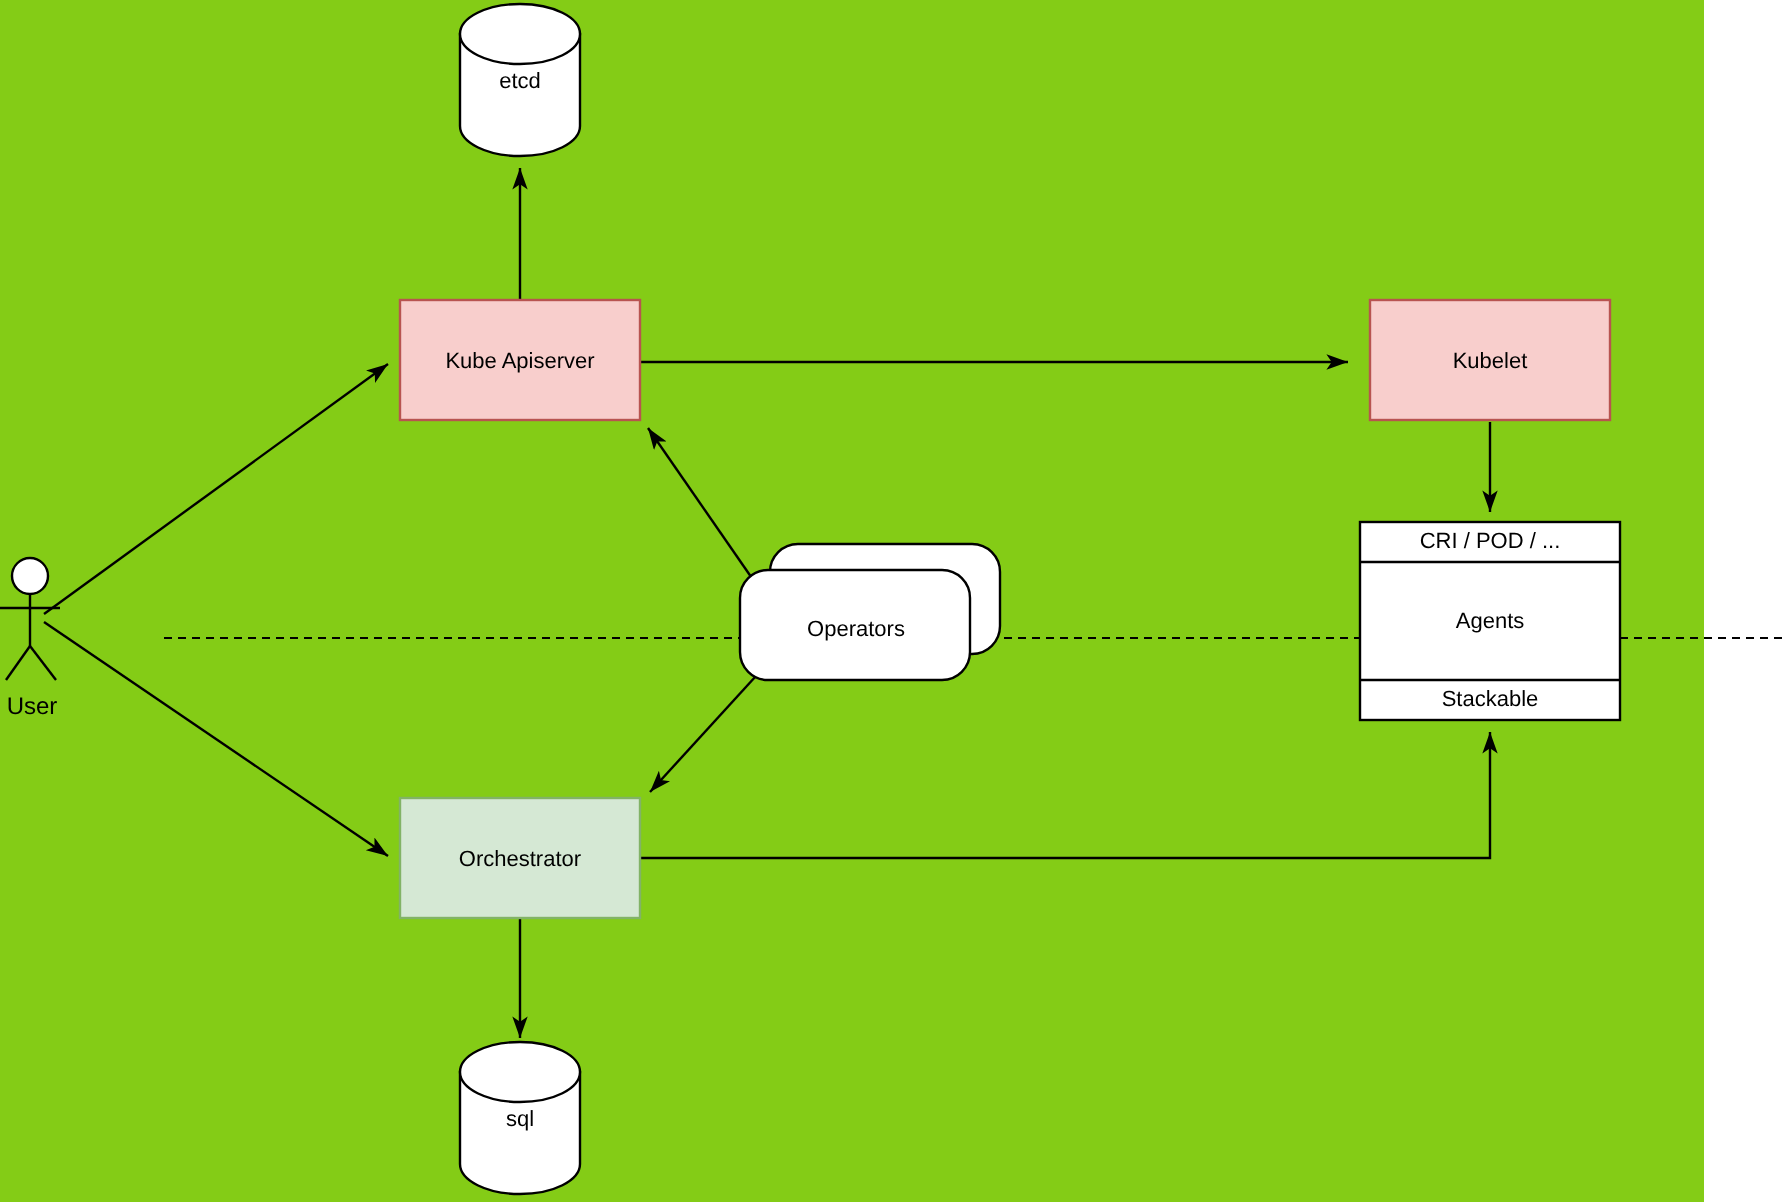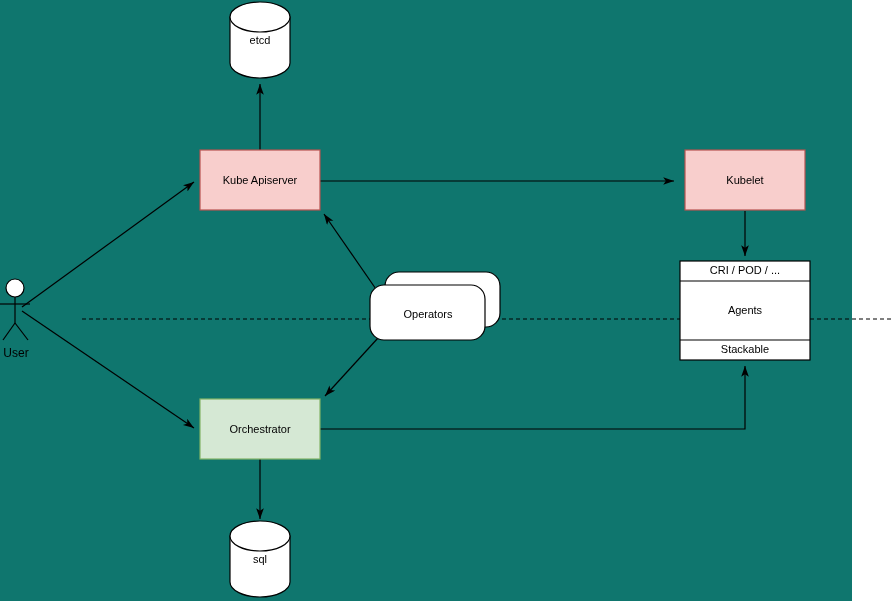--- a/index.html
+++ b/index.html
@@ -10,21 +10,21 @@
   body {
     width: 892px;
     height: 601px;
     font-family: "Liberation Sans", sans-serif;
     overflow: hidden;
   }
   #canvas {
     position: relative;
     width: 852px;
     height: 601px;
-    background: #0f766e;
+    background: #84cc16;
   }
   #canvas > svg {
     position: absolute;
     top: 0;
     left: 0;
   }
   .node-label {
     font-family: "Liberation Sans", sans-serif;
     font-size: 11px;
     fill: #000000;

